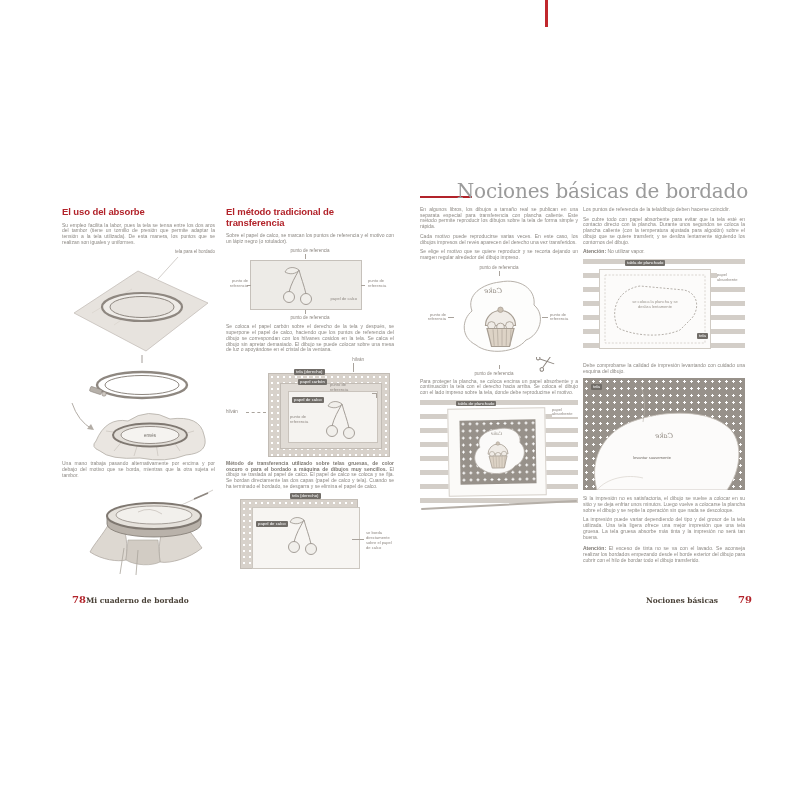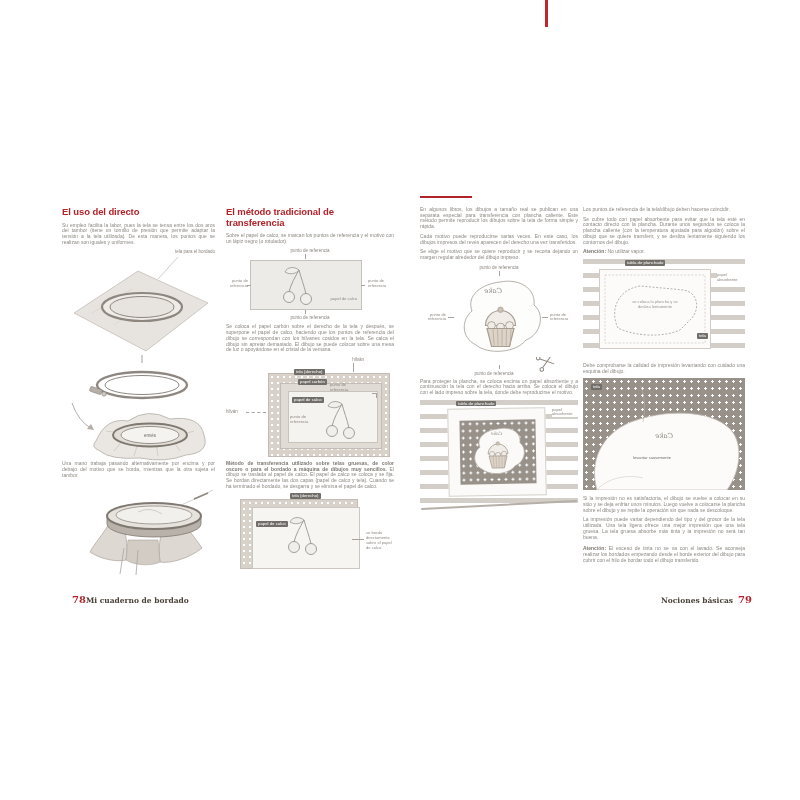--- a/index.html
+++ b/index.html
@@ -65,23 +65,24 @@
       <path d="M10,17.5 L10.8,28.5 M13,17.5 L13.4,28.5 M16,17.5 L16,28.5 M19,17.5 L18.8,28.5 M22,17.5 L21.4,28.5" stroke="#b3a99d" stroke-width="0.5" fill="none"></path>
       <circle cx="15" cy="4.5" r="1.8" fill="#cdc2b4" stroke="#a79e93" stroke-width="0.5"></circle>
     </g>
   </defs>
 </svg>
 
 <div id="canvas">
 
   <div class="toptick"></div>
   <div class="titleline"></div>
+  <div class="title">Nociones básicas de bordado</div>
 
   <div class="col" id="col1">
-    <h2 class="h">El uso del directo</h2>
+    <h2 class="h">El uso del absorbe</h2>
     <p class="b">Su empleo facilita la labor, pues la tela se tensa entre los dos aros del tambor (tiene un tornillo de presión que permite adaptar la tensión a la tela utilizada). De esta manera, los puntos que se realizan son iguales y uniformes.</p>
 
     <div class="fig" style="height:212px">
       <span class="lbl" style="right:0; top:0;">tela para el bordado</span>
       <svg width="153" height="206" viewBox="0 0 153 206" style="position:absolute; top:6px; left:0;">
         <path d="M116,2 L96,24" stroke="#b3ada6" stroke-width="0.6"></path>
         <path d="M12,58 L76,16 L146,48 L84,96 Z" fill="#e7e3de" stroke="#beb8b1" stroke-width="0.7"></path>
         <path d="M30,58 L70,34 M52,70 L96,40" stroke="#d8d3cc" stroke-width="0.7"></path>
         <ellipse cx="80" cy="52" rx="40" ry="14" fill="#efece8" stroke="#8e8780" stroke-width="2.2"></ellipse>
         <ellipse cx="80" cy="52" rx="32" ry="10.5" fill="#e7e3de" stroke="#8e8780" stroke-width="1"></ellipse>
@@ -257,16 +258,16 @@
     <p class="b">La impresión puede variar dependiendo del tipo y del grosor de la tela utilizada. Una tela ligera ofrece una mejor impresión que una tela gruesa. La tela gruesa absorbe más tinta y la impresión no será tan buena.</p>
     <p class="b" style="margin-top:6px;"><b>Atención:</b> <span>El exceso de tinta no se va con el lavado. Se aconseja realizar los bordados empezando desde el borde exterior del dibujo para cubrir con el hilo de bordar todo el dibujo transferido.</span></p>
   </div>
 
   <div class="footer" style="left:72px;">
     <span class="fnum">78</span>
     <span class="flab" style="">Mi cuaderno de bordado</span>
   </div>
   <div class="footer" style="right:48px;">
     <span class="flab">Nociones básicas</span>
-    <span class="fnum" style="margin-left:5px;">79</span>
+    <span class="fnum" style="margin-left:20px;">79</span>
   </div>
 
 </div>
 
 </body></html>

